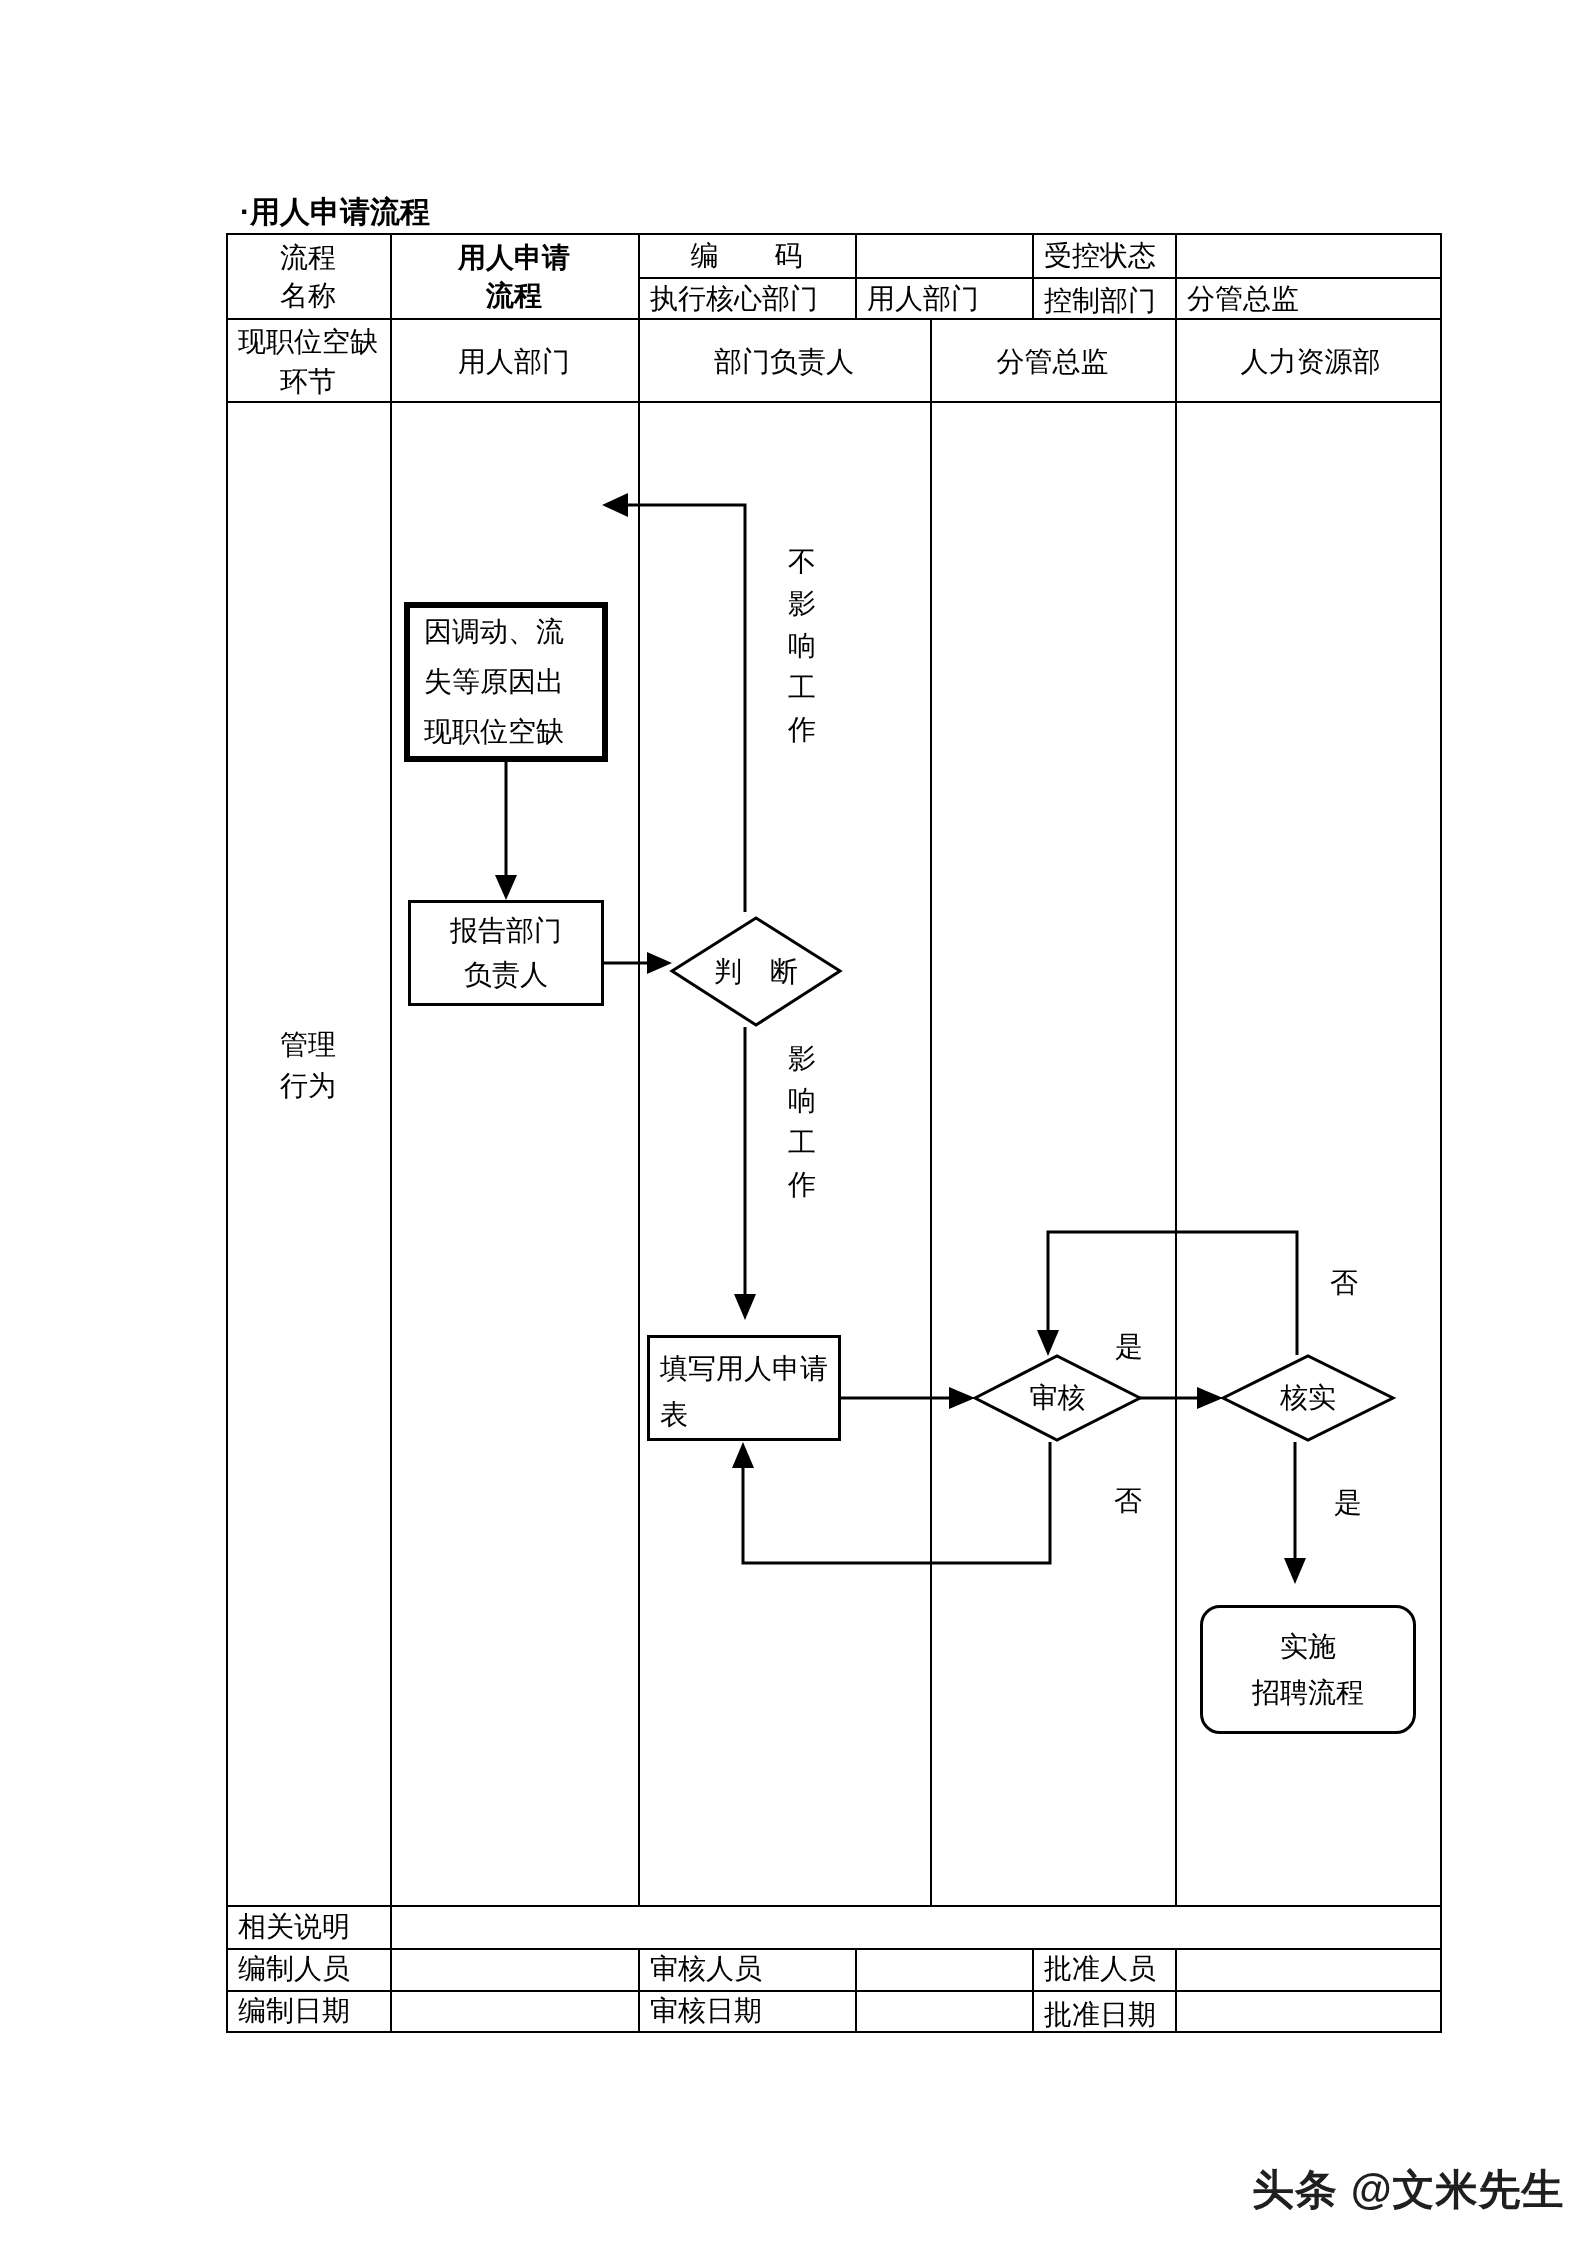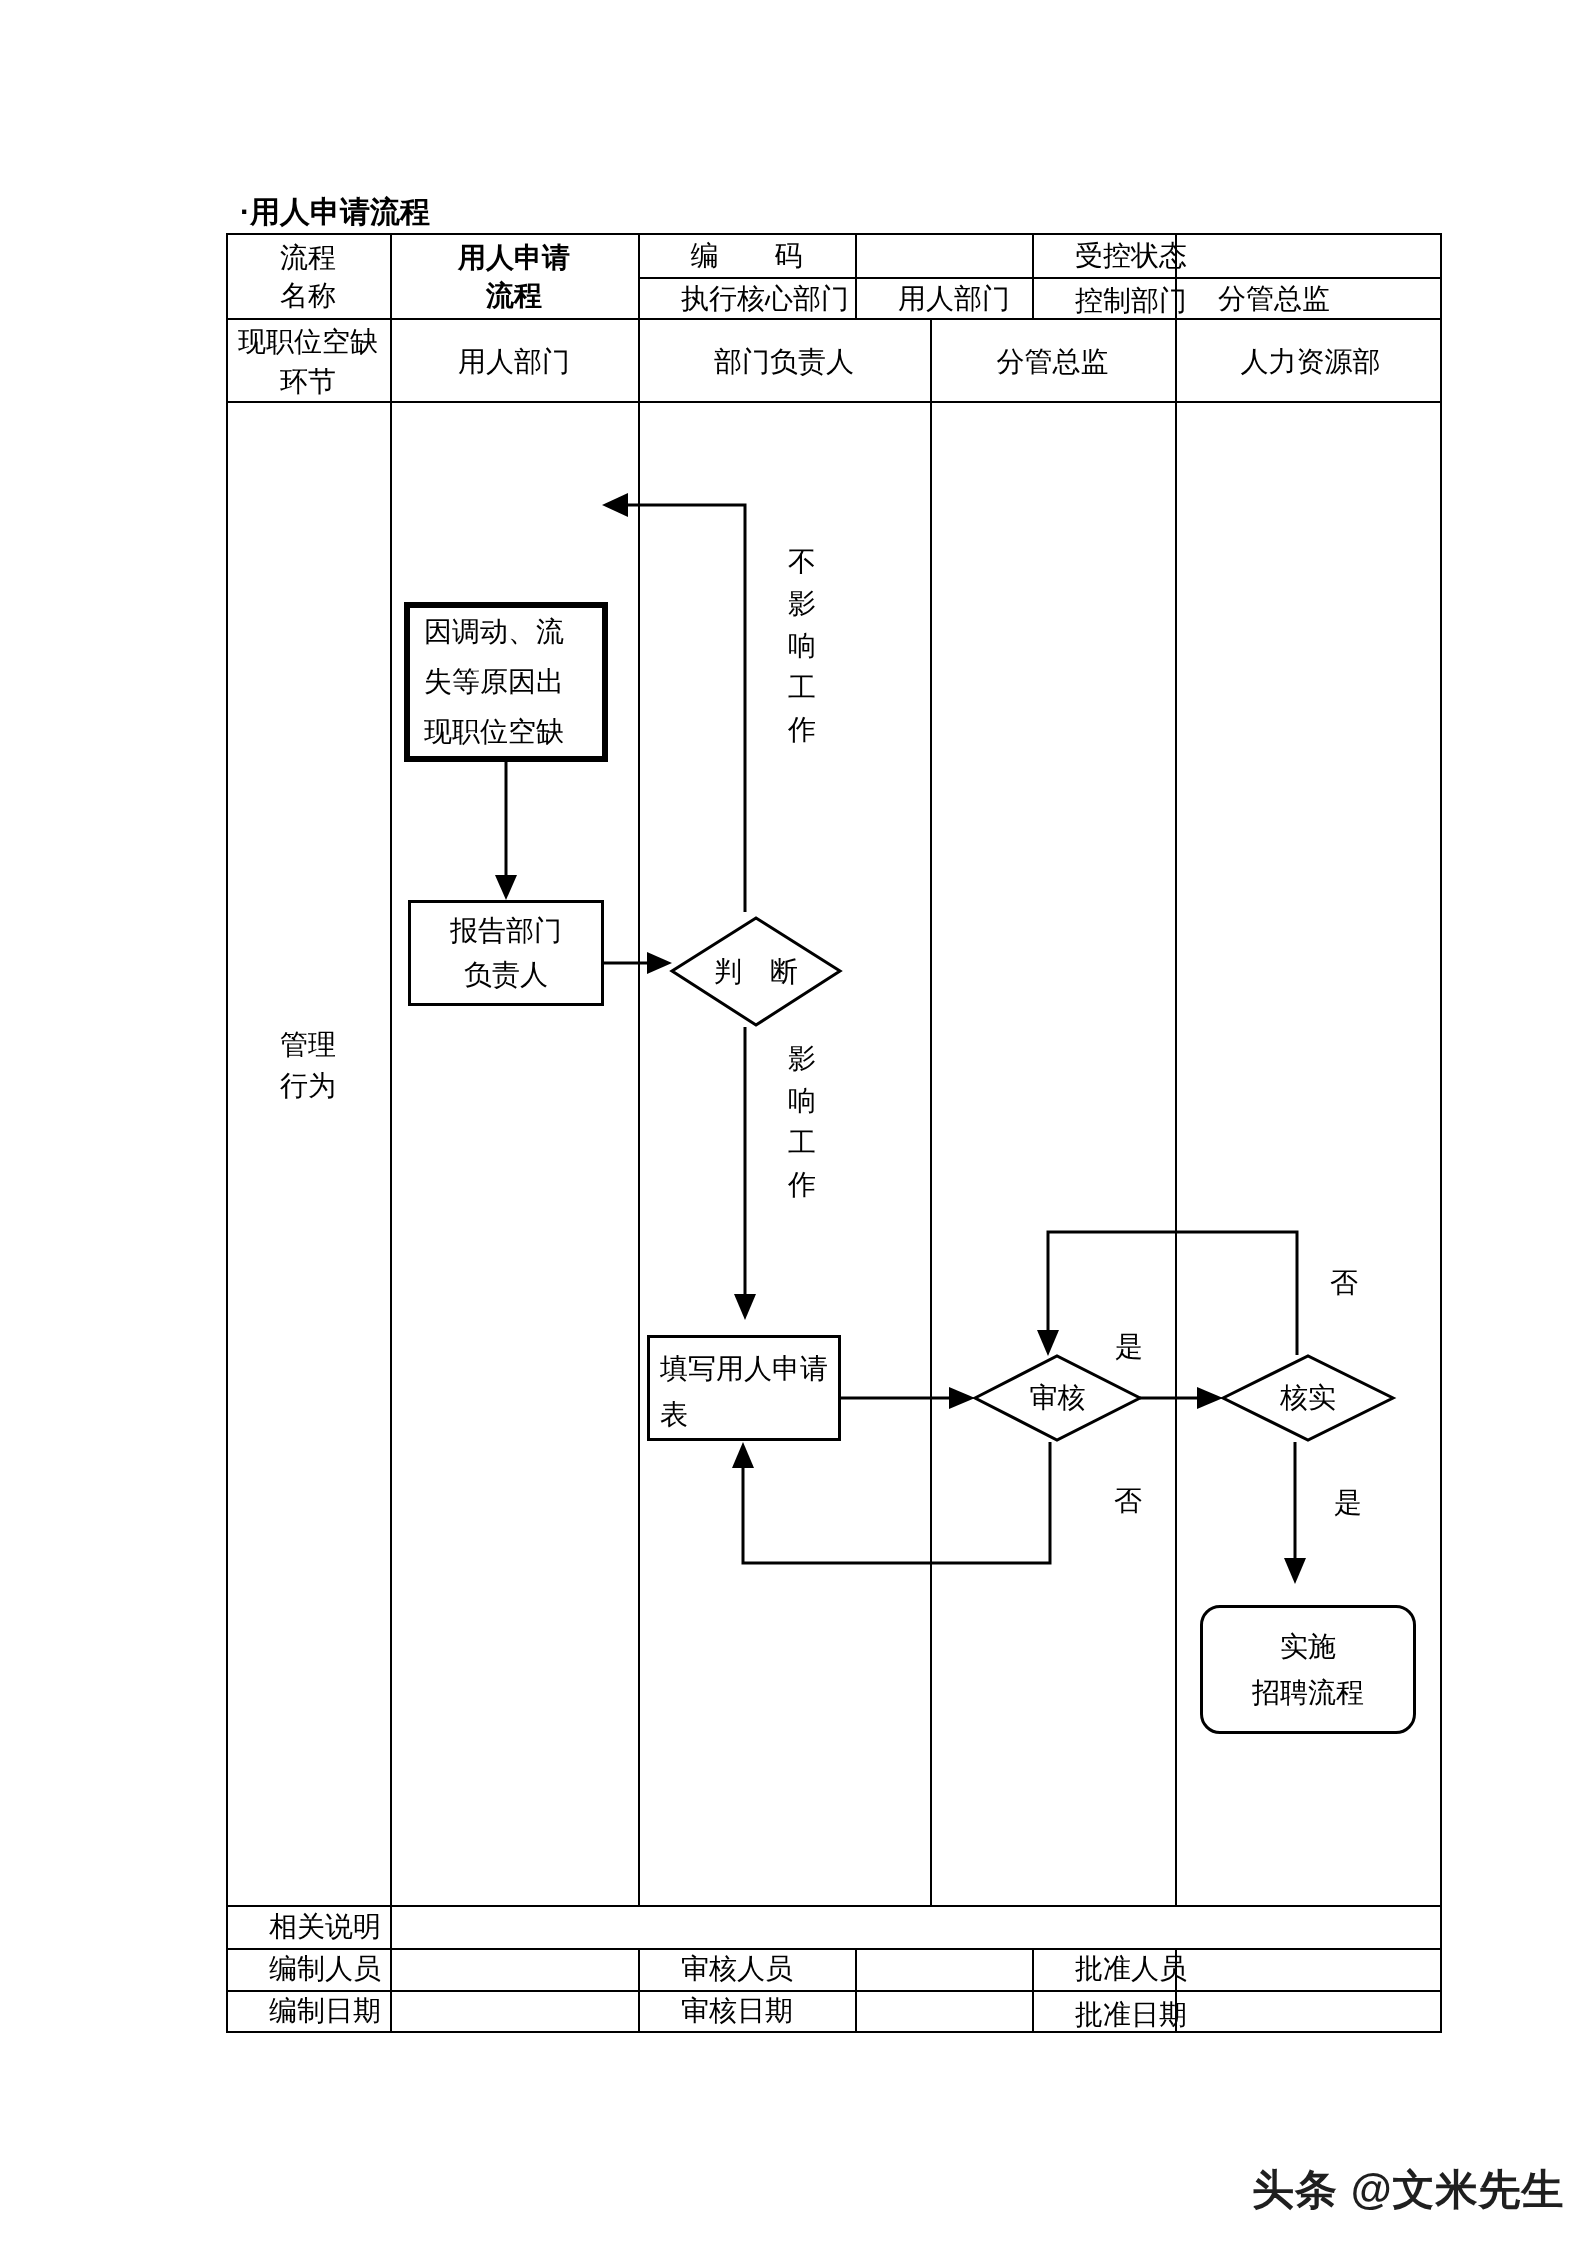--- a/index.html
+++ b/index.html
@@ -3,21 +3,21 @@
 <meta charset="utf-8">
 <style>
   html,body{margin:0;padding:0;background:#ffffff;}
   .page{position:relative;width:1587px;height:2245px;background:#ffffff;overflow:hidden;
         font-family:"Liberation Serif","DejaVu Serif",serif;color:#000;}
   .hl,.vl{position:absolute;background:#000;}
   .hl{height:2px;}
   .vl{width:2px;}
   .txt{position:absolute;display:flex;align-items:center;justify-content:center;
        font-size:28px;line-height:38px;white-space:pre-line;text-align:center;}
-  .left{justify-content:flex-start;text-align:left;padding-left:12px;box-sizing:border-box;margin-left:31px;}
+  .left{justify-content:flex-start;text-align:left;padding-left:12px;box-sizing:border-box;}
   .bold{font-weight:bold;}
   .title{position:absolute;left:240px;top:192px;font-size:30px;font-weight:bold;
          font-family:"Liberation Sans","DejaVu Sans",sans-serif;}
   .shape{position:absolute;box-sizing:border-box;border:3px solid #000;background:#fff;
          display:flex;align-items:center;justify-content:center;font-size:28px;
          line-height:44px;white-space:pre-line;text-align:center;}
   .stadium{border-radius:54px;}
   .stadium2{border-radius:20px;line-height:46px;}
   .thick{border-width:6px;justify-content:flex-start;text-align:left;
          padding-left:14px;line-height:50px;}

